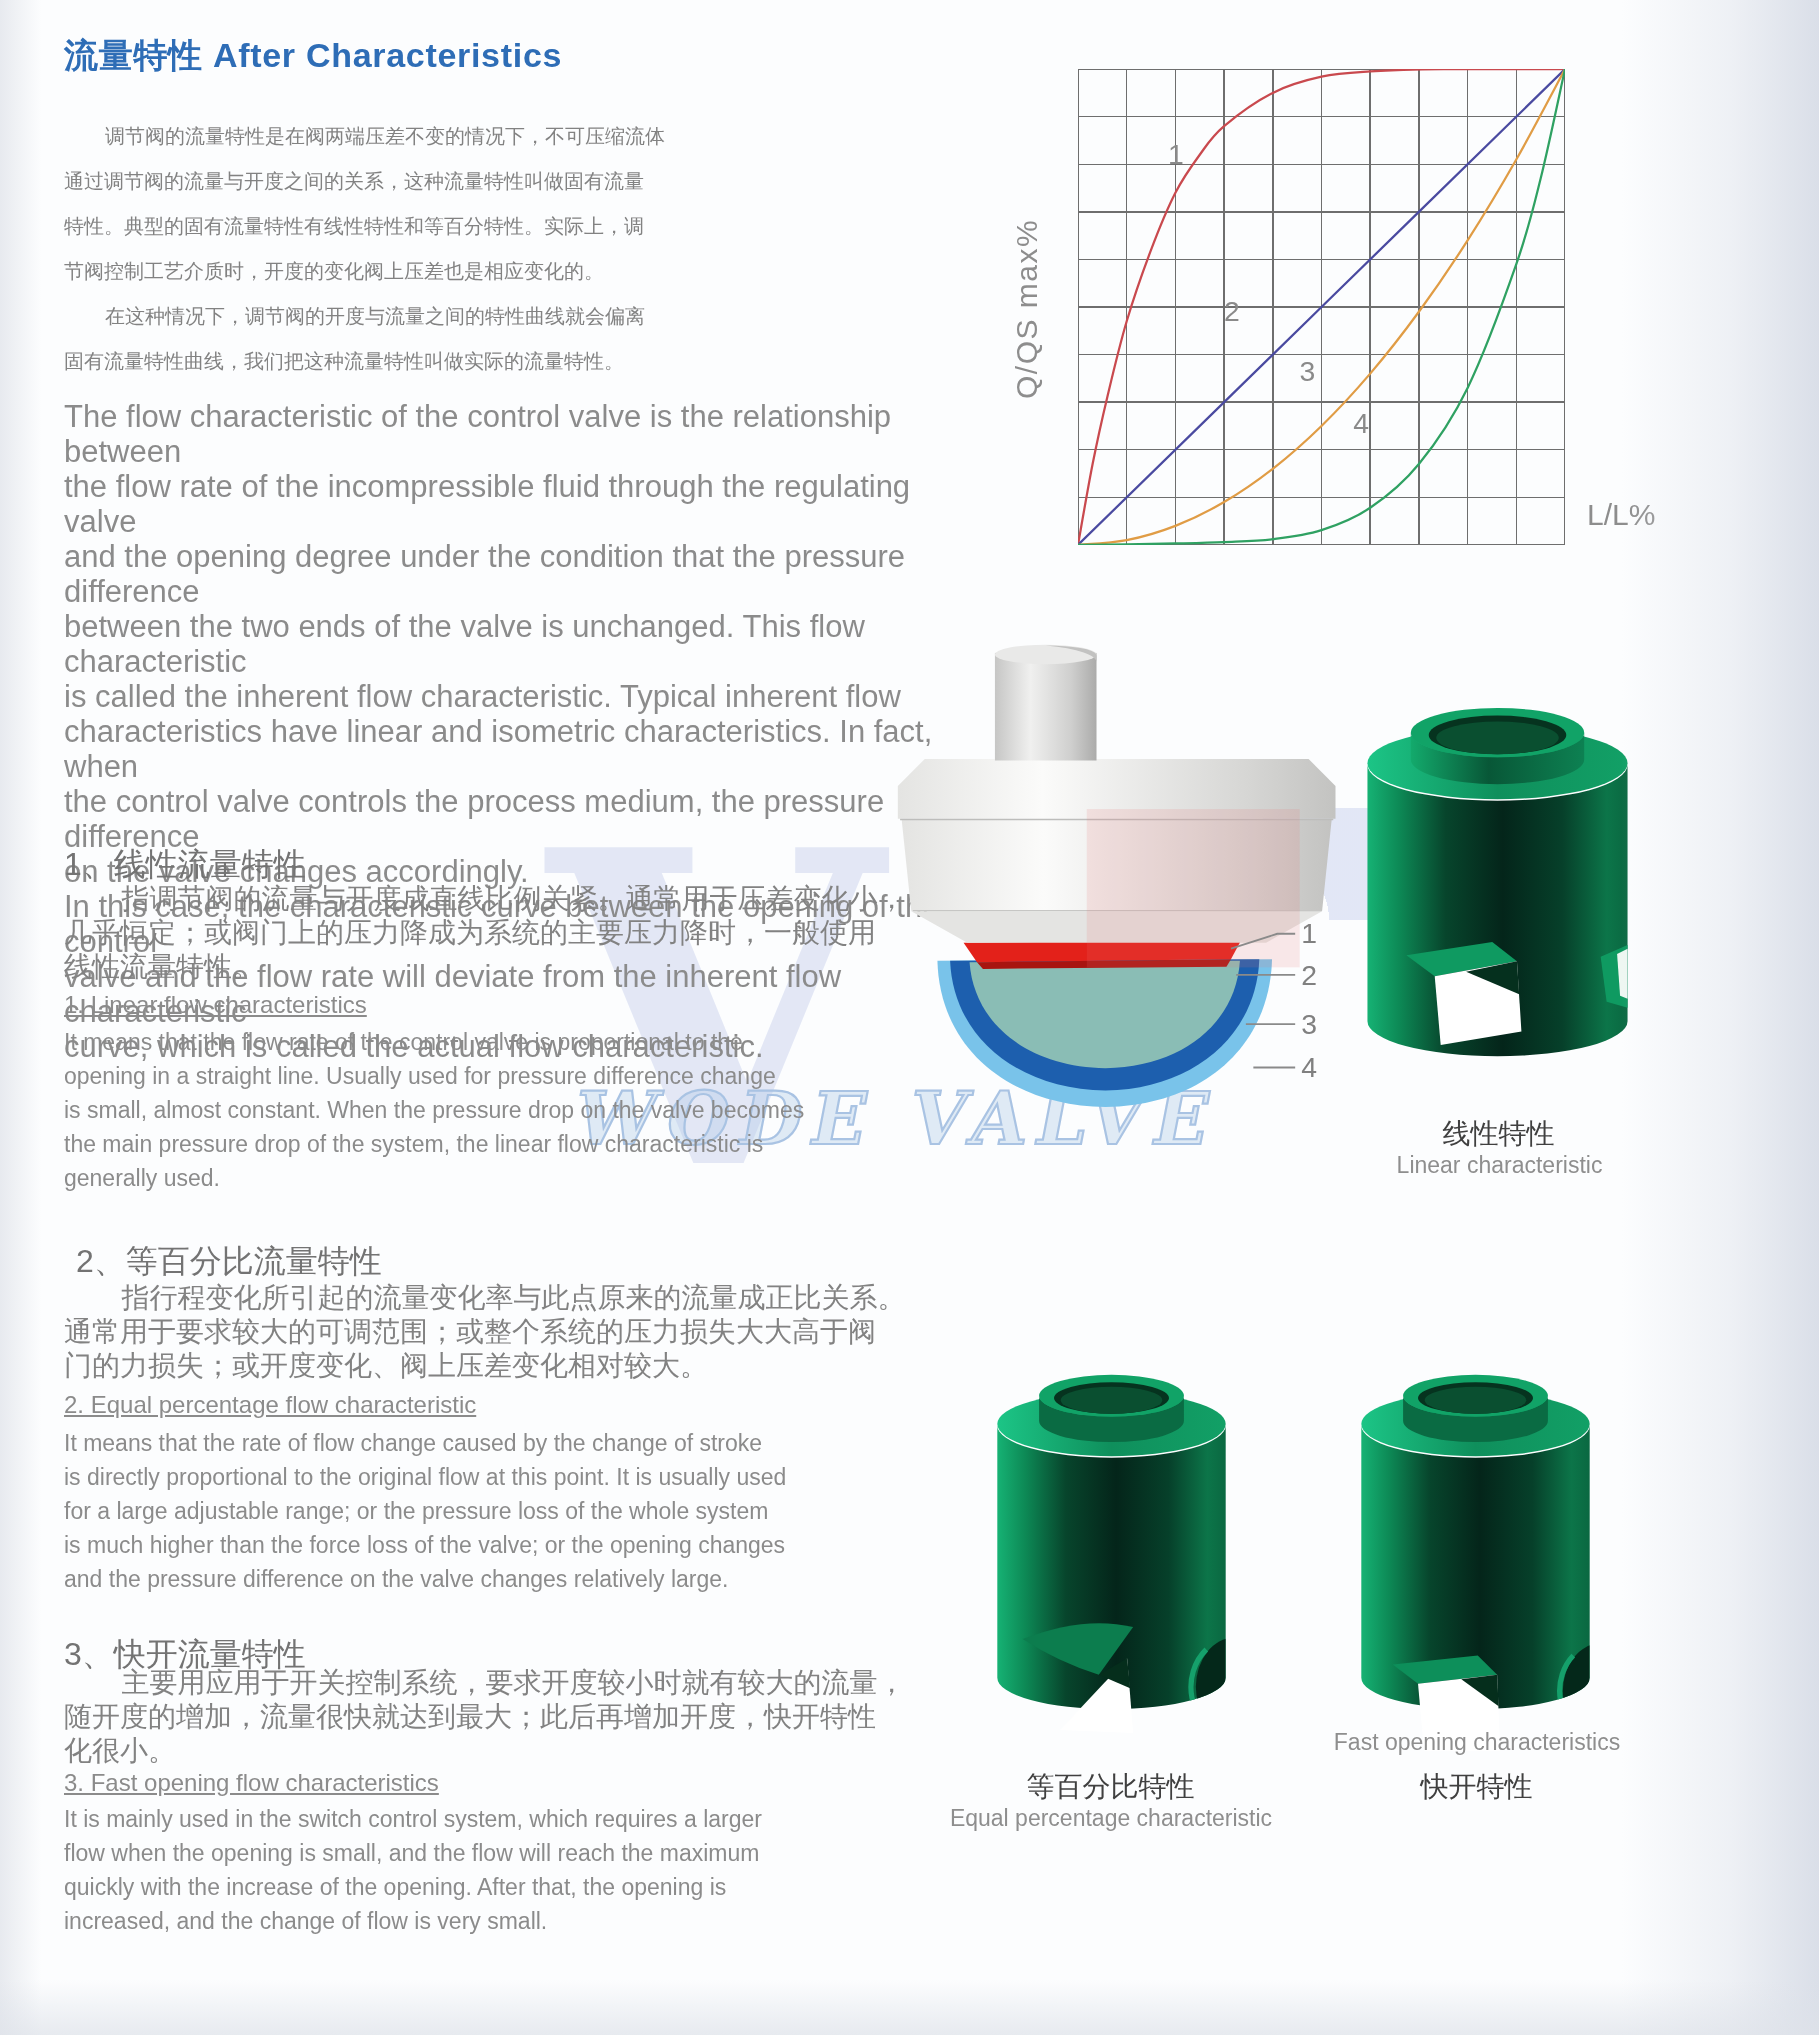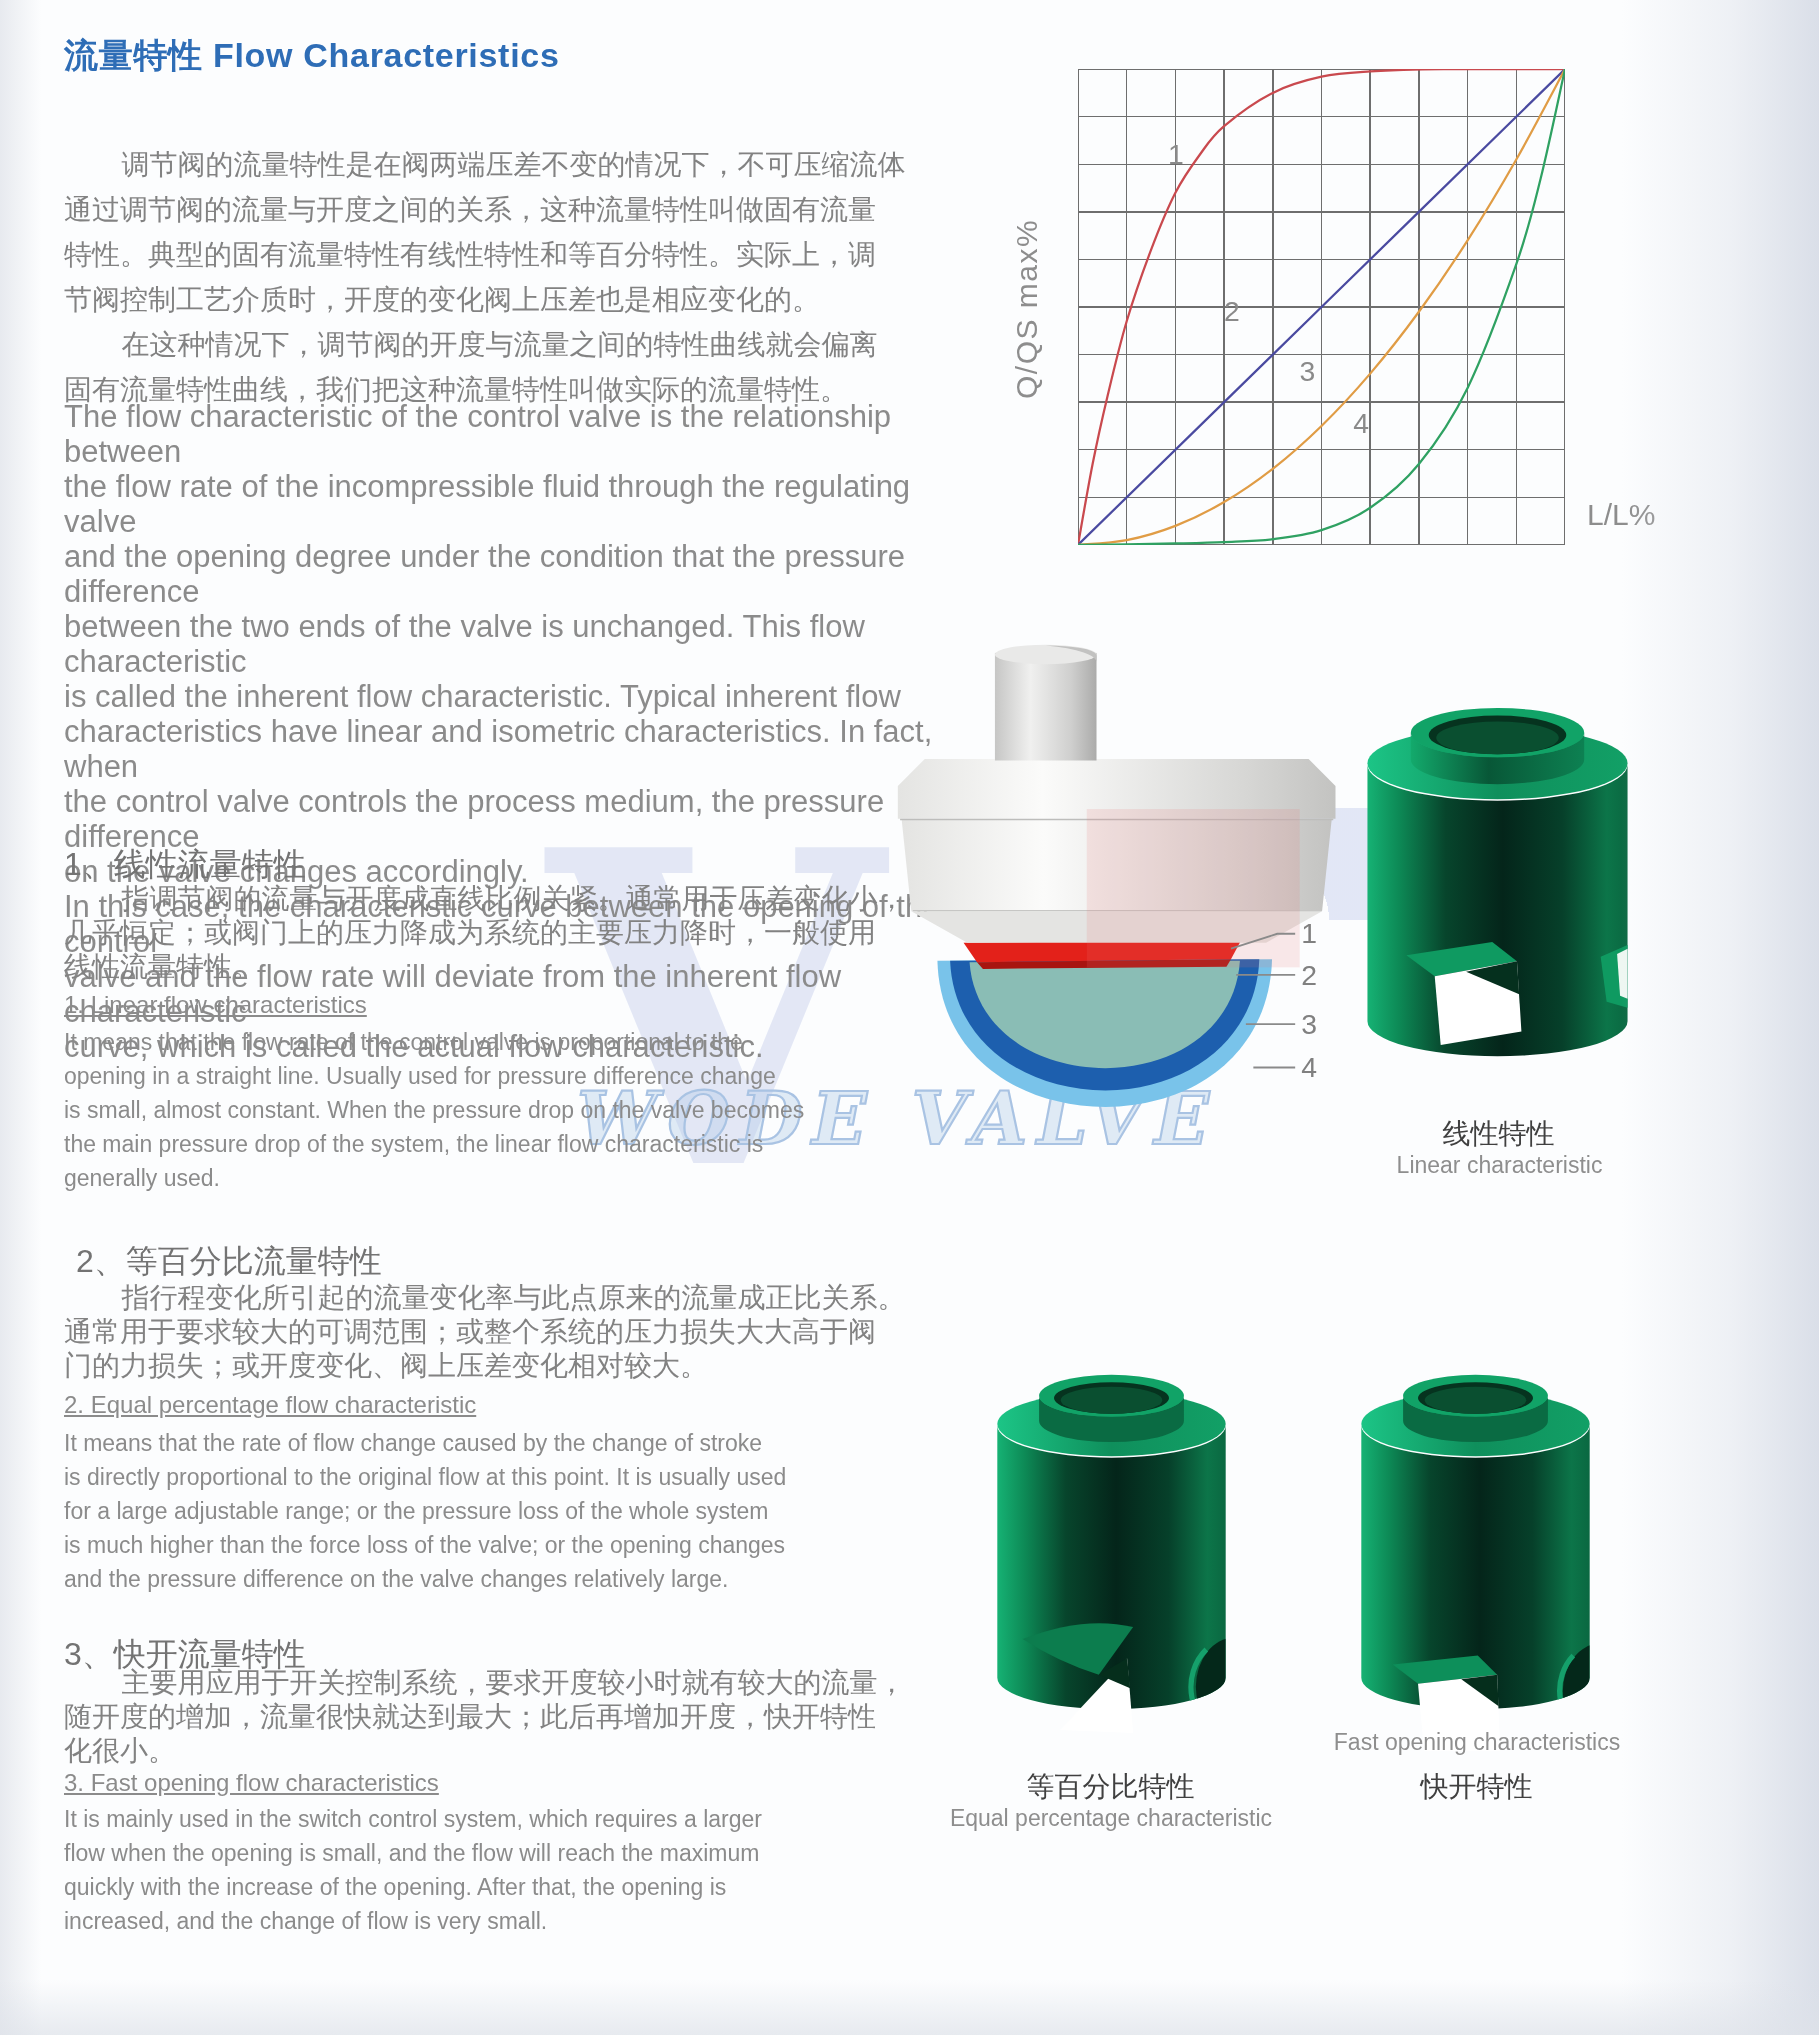--- a/index.html
+++ b/index.html
@@ -3,21 +3,21 @@
 <meta charset="utf-8">
 <style>
   * { margin:0; padding:0; box-sizing:border-box; }
   body { background:#ffffff; font-family:"Liberation Sans","DejaVu Sans",sans-serif; }
   .page { position:relative; width:1819px; height:2035px; background:#fcfdfe; overflow:hidden; }
   .abs { position:absolute; }
   .pre { white-space:pre-line; }
 
   .title { left:64px; top:33px; font-size:34px; font-weight:600; color:#2e6db6; letter-spacing:0.7px; }
 
-  .intro-cn { width:870px; font-size:28px; line-height:45px; color:#828282; text-indent:2.05em;margin-top:28px; }
+  .intro-cn { width:870px; font-size:20px; line-height:45px; color:#828282; text-indent:2.05em; }
   .intro-cn-1 { left:64px; top:114px; }
   .intro-cn-2 { left:64px; top:294px; }
   .intro-en { left:64px; top:399px; width:885px; font-size:31px; line-height:35px; color:#8b8b8b; }
 
   .chart-ylabel { left:1007px; top:71px; width:39px; height:476px; writing-mode:vertical-rl;
                   transform:rotate(180deg); display:flex; align-items:center; justify-content:center;
                   font-size:30px; color:#8d8d8d; letter-spacing:1.5px; }
   #chart { left:1078px; top:69px; width:487px; height:476px; }
   .chart-xlabel { left:1587px; top:498px; font-size:30px; color:#8d8d8d; }
 
@@ -65,21 +65,21 @@
 </style>
 </head>
 <body>
 
 <div class="page">
 
   <div class="abs wm-v">V</div>
   <div class="abs wm-corner"></div>
   <div class="abs wm-text">WODE VALVE</div>
 
-  <h1 class="abs title content">流量特性 Flow Characteristics</h1>
+  <h1 class="abs title content">流量特性 After Characteristics</h1>
   <div class="abs intro-cn intro-cn-1 pre content">调节阀的流量特性是在阀两端压差不变的情况下，不可压缩流体
 通过调节阀的流量与开度之间的关系，这种流量特性叫做固有流量
 特性。典型的固有流量特性有线性特性和等百分特性。实际上，调
 节阀控制工艺介质时，开度的变化阀上压差也是相应变化的。</div>
   <div class="abs intro-cn intro-cn-2 pre content">在这种情况下，调节阀的开度与流量之间的特性曲线就会偏离
 固有流量特性曲线，我们把这种流量特性叫做实际的流量特性。</div>
   <div class="abs intro-en pre content">The flow characteristic of the control valve is the relationship between
 the flow rate of the incompressible fluid through the regulating valve
 and the opening degree under the condition that the pressure difference
 between the two ends of the valve is unchanged. This flow characteristic

